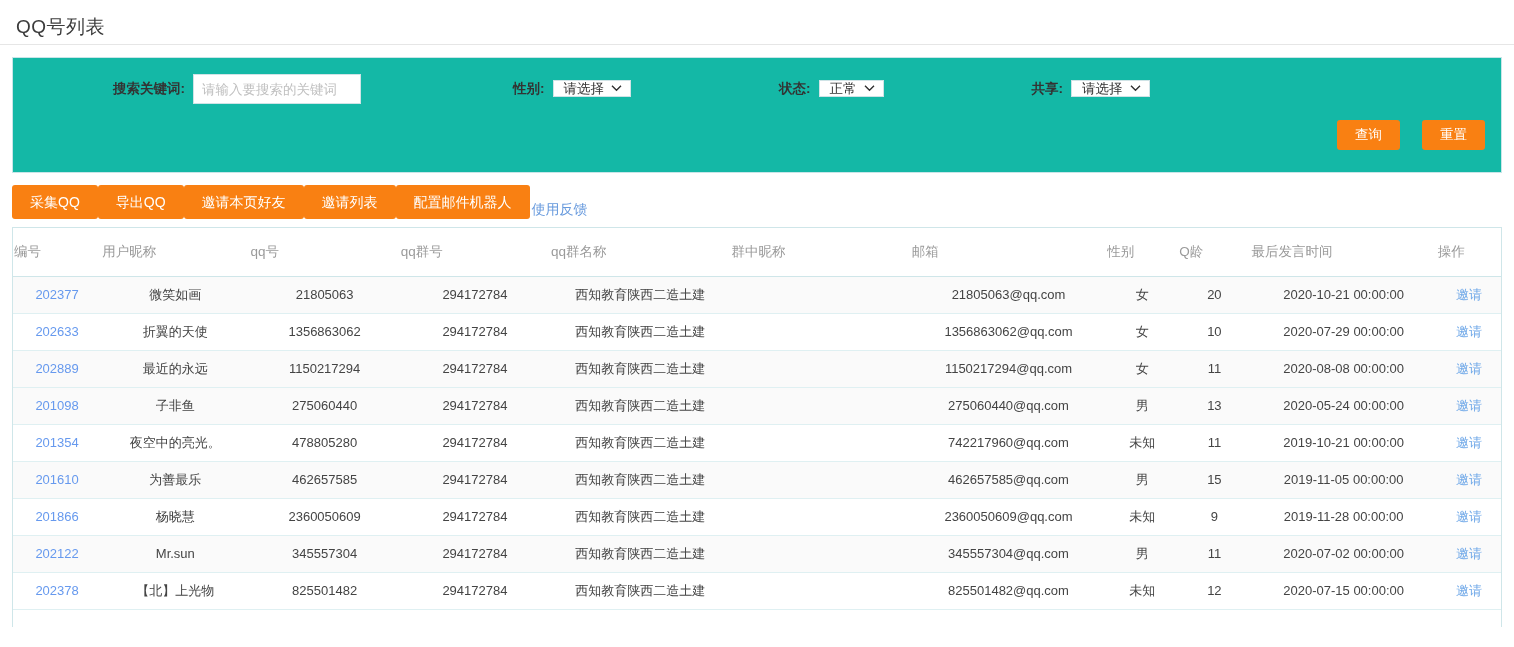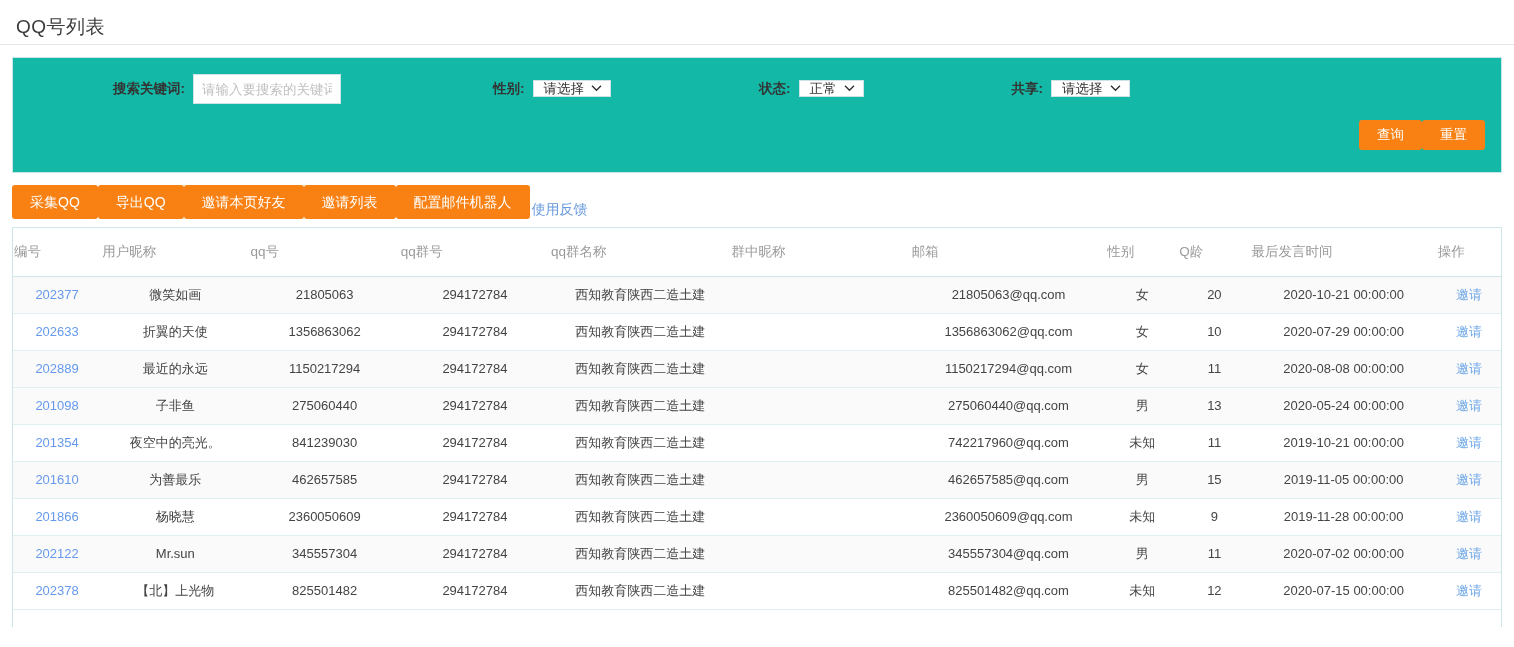--- a/index.html
+++ b/index.html
@@ -49,21 +49,21 @@
   }
   .field-label {
     font-size: 13.5px;
     color: #333;
     font-weight: bold;
     text-align: right;
     margin-right: 8px;
     white-space: nowrap;
   }
   .text-input {
-    width: 148px;
+    width: 168px;
     height: 30px;
     border: 1px solid #cfe3e6;
     font-size: 13.5px;
     color: #333;
     padding: 0 8px;
     outline: none;
     background: #fff;
     border-radius: 0;
   }
   .text-input::placeholder { color: #c0c0c0; }
@@ -94,20 +94,21 @@
     pointer-events: none;
   }
   .chev svg { display: block; }
 
   
   .panel-actions {
     position: absolute;
     right: 16px;
     top: 62px;
     display: flex;
+    gap: 22px;
   }
   .btn-orange {
     background: #f98012;
     border: none;
     color: #fff;
     font-size: 13.5px;
     height: 30px;
     padding: 0 18px;
     cursor: pointer;
     border-radius: 3px;
@@ -341,21 +342,21 @@
             <td class=""></td>
             <td class="">275060440@qq.com</td>
             <td class="">男</td>
             <td class="">13</td>
             <td class="">2020-05-24 00:00:00</td>
             <td class="op"><a>邀请</a></td>
           </tr>
           <tr class="even">
             <td class="id"><a>201354</a></td>
             <td class="">夜空中的亮光。</td>
-            <td class="">841239030</td>
+            <td class="">478805280</td>
             <td class="">294172784</td>
             <td class="">西知教育陕西二造土建</td>
             <td class=""></td>
             <td class="">742217960@qq.com</td>
             <td class="">未知</td>
             <td class="">11</td>
             <td class="">2019-10-21 00:00:00</td>
             <td class="op"><a>邀请</a></td>
           </tr>
           <tr class="odd">

